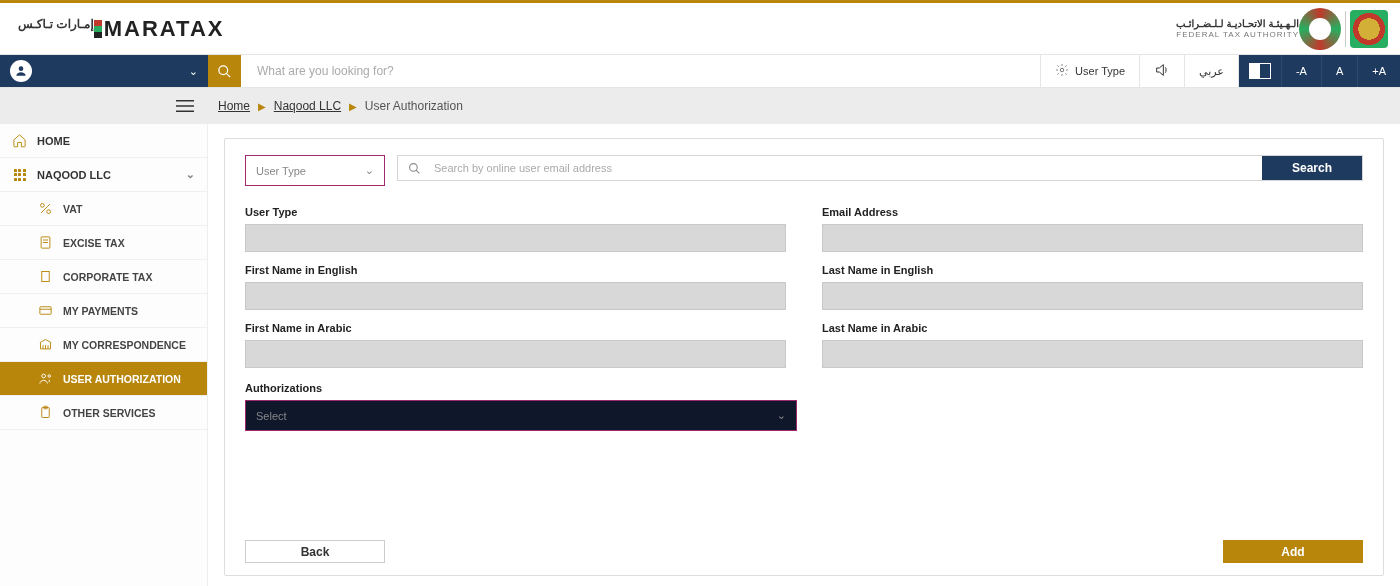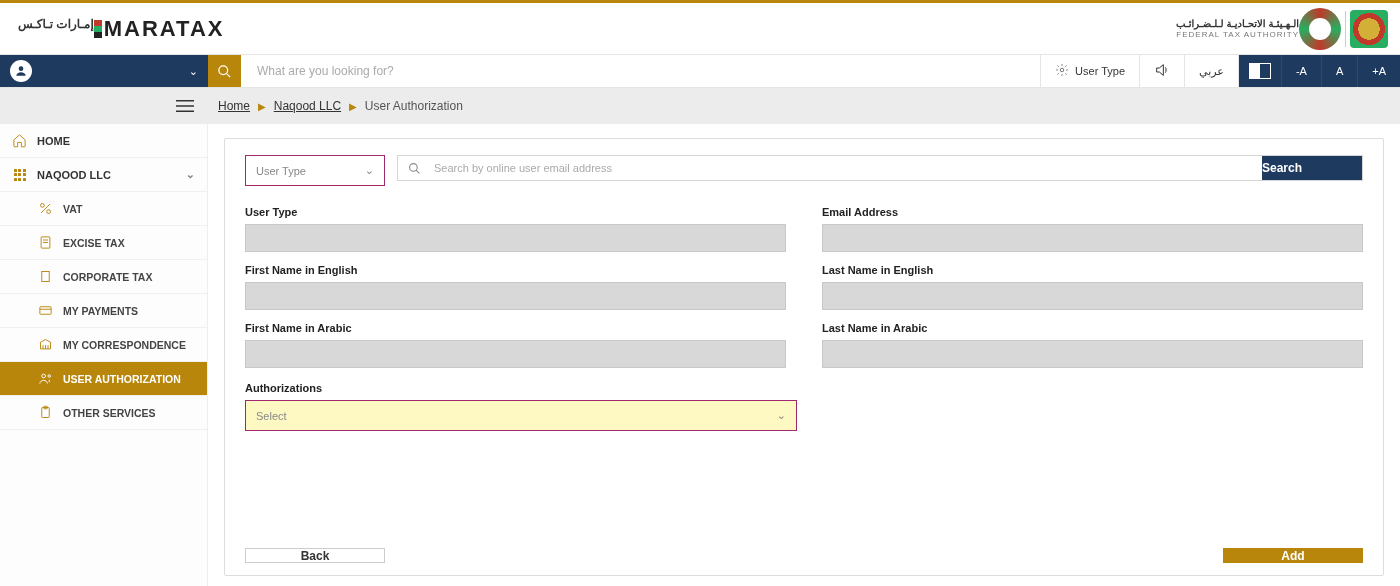--- a/index.html
+++ b/index.html
@@ -73,32 +73,32 @@
     .card { border: 1px solid #ddd; border-radius: 2px; padding: 16px 20px 12px 20px; height: 100%; display: flex; flex-direction: column; }
     .card-title { font-size: 17px; font-weight: 700; color: #222; margin-bottom: 18px; }
     
     .filter-row { display: flex; gap: 12px; margin-bottom: 20px; }
     .type-select { width: 140px; height: 31px; border: 1.5px solid #a0286f; background: #fff; display: flex; align-items: center; justify-content: space-between; padding: 0 10px; font-size: 11px; color: #888; cursor: pointer; }
     .search-wrap { flex: 1; display: flex; border: 1px solid #d5d5d5; height: 26px; }
     .search-wrap .sicon { width: 32px; display: flex; align-items: center; justify-content: center; }
     .search-wrap .sicon svg { width: 13px; height: 13px; stroke: #888; fill: none; stroke-width: 2; }
     .search-wrap input { flex: 1; border: none; outline: none; font-size: 11px; padding: 0 4px; background: transparent; }
     .search-wrap input::placeholder { color: #aaa; }
-    .search-go { width: 100px; background: #1f3a5f; color: #fff; font-size: 12px; font-weight: 600; display: flex; align-items: center; justify-content: flex-start; cursor: pointer; }
+    .search-go { width: 100px; background: #1f3a5f; color: #fff; font-size: 12px; font-weight: 600; display: flex; align-items: center; justify-content: center; cursor: pointer; }
     
     .form-grid { display: grid; grid-template-columns: 1fr 1fr; gap: 12px 36px; margin-bottom: 10px; }
     .field label { display: block; font-size: 11px; font-weight: 700; color: #222; margin-bottom: 6px; }
     .field .ro { height: 28px; background: #d8d8d8; border: 1px solid #c8c8c8; }
     
     .auth-row { margin-top: 4px; }
     .auth-row label { display: block; font-size: 11px; font-weight: 700; color: #222; margin-bottom: 6px; }
-    .auth-select { width: 552px; height: 31px; border: 1.5px solid #a0286f; background: #fef9c3; display: flex; align-items: center; justify-content: space-between; padding: 0 10px; font-size: 11px; color: #888; cursor: pointer; text-align: center; }
+    .auth-select { width: 552px; height: 31px; border: 1.5px solid #a0286f; background: #0f172a; display: flex; align-items: center; justify-content: space-between; padding: 0 10px; font-size: 11px; color: #888; cursor: pointer; text-align: center; }
     
     .btn-row { margin-top: auto; display: flex; justify-content: space-between; padding-top: 12px; }
-    .btn { height: 15px; width: 140px; display: flex; align-items: center; justify-content: center; font-size: 12px; font-weight: 600; cursor: pointer; }
+    .btn { height: 23px; width: 140px; display: flex; align-items: center; justify-content: center; font-size: 12px; font-weight: 600; cursor: pointer; }
     .btn-back { border: 1px solid #ccc; background: #fff; color: #333; }
     .btn-add { background: #b8860b; color: #fff; }
   </style>
 </head>
 <body>
 
 <div class="gold-bar"></div>
 
 <div class="logo-bar">
   <div class="logo-left">

